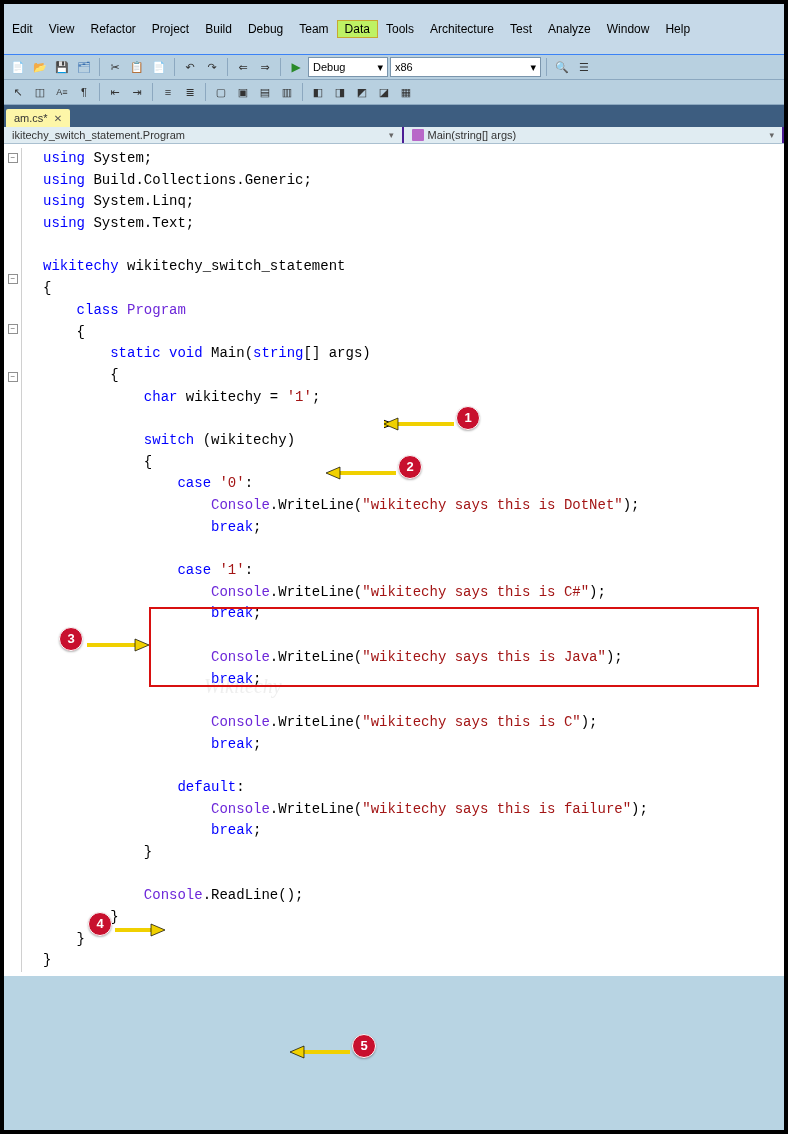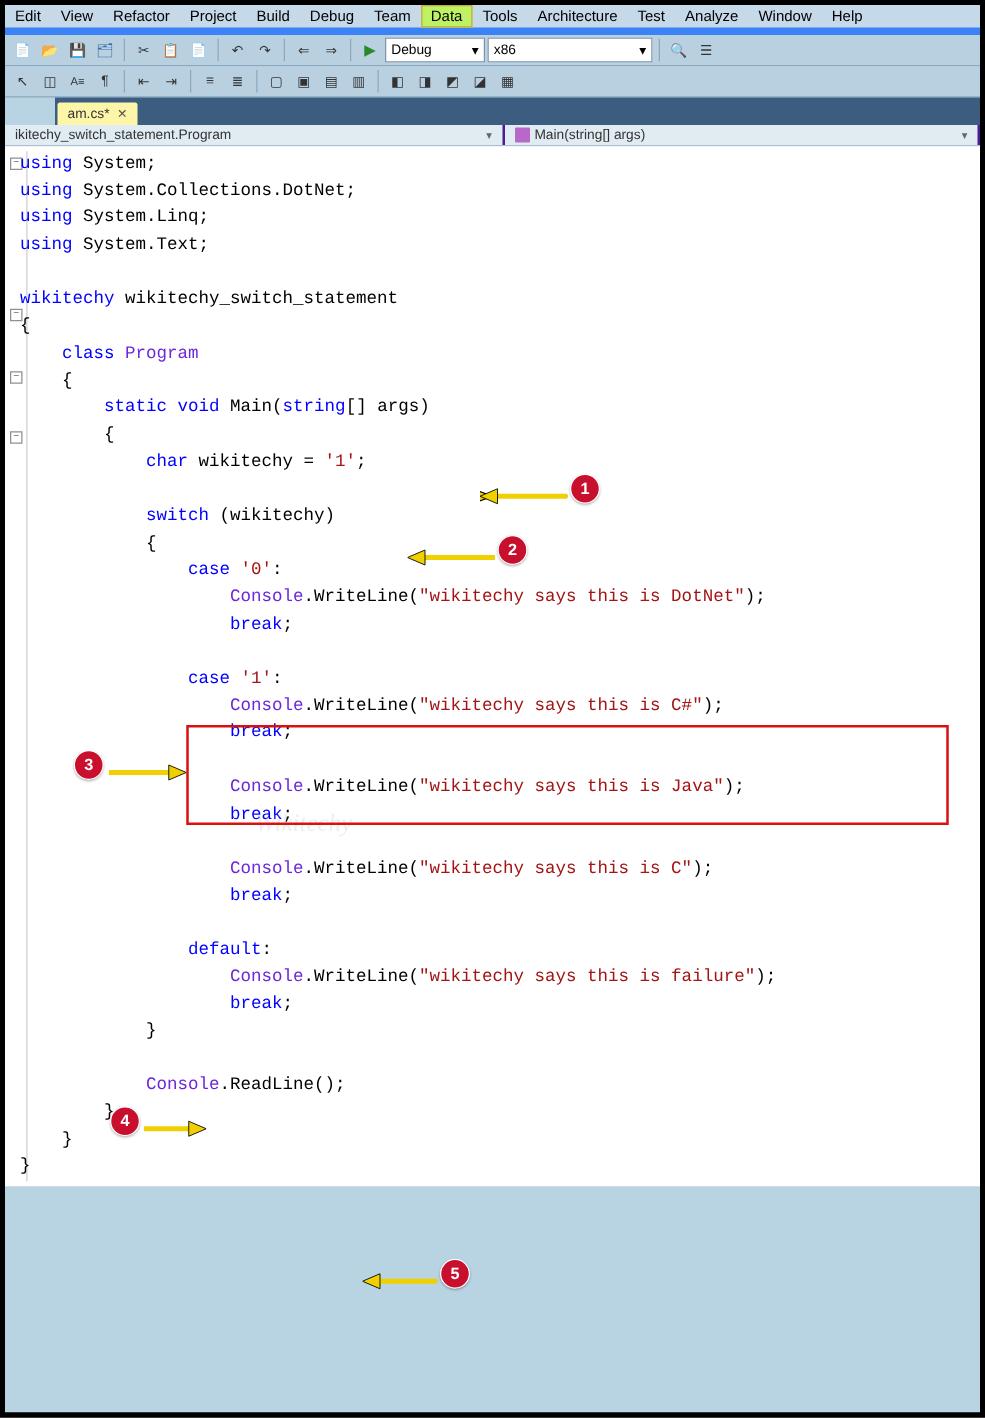--- a/index.html
+++ b/index.html
@@ -13,22 +13,22 @@
   border: 4px solid #000;
 }
 .ide-container {
   background: #b8d4e3;
   width: 100%;
   height: 100%;
 }
 .menu-bar {
   display: flex;
   background: #c6d9e8;
-  border-bottom: 6px solid #3b82f6;
-  padding: 0 0;
+  border-bottom: 1px solid #3b82f6;
+  padding: 16px 0;
   align-items: center;
 }
 .menu-item {
   padding: 2px 8px;
   cursor: pointer;
   color: #000;
 }
 .menu-item.highlighted { background: #bef264; border: 1px solid #c8a830; padding: 1px 7px; }
 .toolbar {
   display: flex;
@@ -69,21 +69,20 @@
   color: #000;
 }
 .play-btn {
   color: #2a8a2a;
   font-size: 12px;
 }
 .tabs-bar {
   background: #3d5d80;
   padding-top: 4px;
   padding-left: 2px;
-  margin-left: 40px;
 }
 .file-tab {
   background: #fdf6a8;
   display: inline-flex;
   padding: 3px 8px;
   font-size: 11px;
   align-items: center;
   gap: 6px;
   border-top-left-radius: 2px;
   border-top-right-radius: 2px;
@@ -141,20 +140,21 @@
   line-height: 8px;
   text-align: center;
   color: #606060;
   cursor: pointer;
 }
 .code-line {
   padding-left: 12px;
   white-space: pre;
   color: #000;
   position: relative;
+  margin-left: 27px;
 }
 .kw { color: #0000ff; }
 .type { color: #6d28d9; }
 .str { color: #a31515; }
 .annotation-arrow {
   position: absolute;
   width: 60px;
   height: 18px;
   pointer-events: none;
 }
@@ -224,21 +224,21 @@
     <span class="toolbar-btn">↷</span>
     <span class="toolbar-sep"></span>
     <span class="toolbar-btn">⇐</span>
     <span class="toolbar-btn">⇒</span>
     <span class="toolbar-sep"></span>
     <span class="toolbar-btn play-btn">▶</span>
     <span class="combo" style="width:80px">
         <span>Debug</span>
         <span>▾</span>
       </span>
-    <span class="combo" style="width:132px">
+    <span class="combo" style="width:151px">
         <span>x86</span>
         <span>▾</span>
       </span>
     <span class="toolbar-sep"></span>
     <span class="toolbar-btn">🔍</span>
     <span class="toolbar-btn">☰</span>
   </div>
 
   <div class="toolbar-row2">
     <span class="toolbar-btn">↖</span>
@@ -285,21 +285,21 @@
 
   <div class="code-area">
     <div class="gutter">
       <div class="fold-box" style="top:5px">−</div>
       <div class="fold-box" style="top:126px">−</div>
       <div class="fold-box" style="top:176px">−</div>
       <div class="fold-box" style="top:224px">−</div>
     </div>
 
     <div class="code-line"><span class="kw">using</span><span> System;</span></div>
-    <div class="code-line"><span class="kw">using</span><span> System.Collections.DotNet;</span></div>
+    <div class="code-line"><span class="kw">using</span><span> Build.Collections.Generic;</span></div>
     <div class="code-line"><span class="kw">using</span><span> System.Linq;</span></div>
     <div class="code-line"><span class="kw">using</span><span> System.Text;</span></div>
     <div class="code-line"> </div>
     <div class="code-line"><span class="kw">wikitechy</span><span> wikitechy_switch_statement</span></div>
     <div class="code-line">{</div>
     <div class="code-line">    <span class="kw">class</span> <span class="type">Program</span></div>
     <div class="code-line">    {</div>
     <div class="code-line">        <span class="kw">static</span> <span class="kw">void</span><span> Main(</span><span class="kw">string</span><span>[] args)</span></div>
     <div class="code-line">        {</div>
     <div class="code-line">            <span class="kw">char</span><span> wikitechy = </span><span class="str">'1'</span><span>;</span></div>

